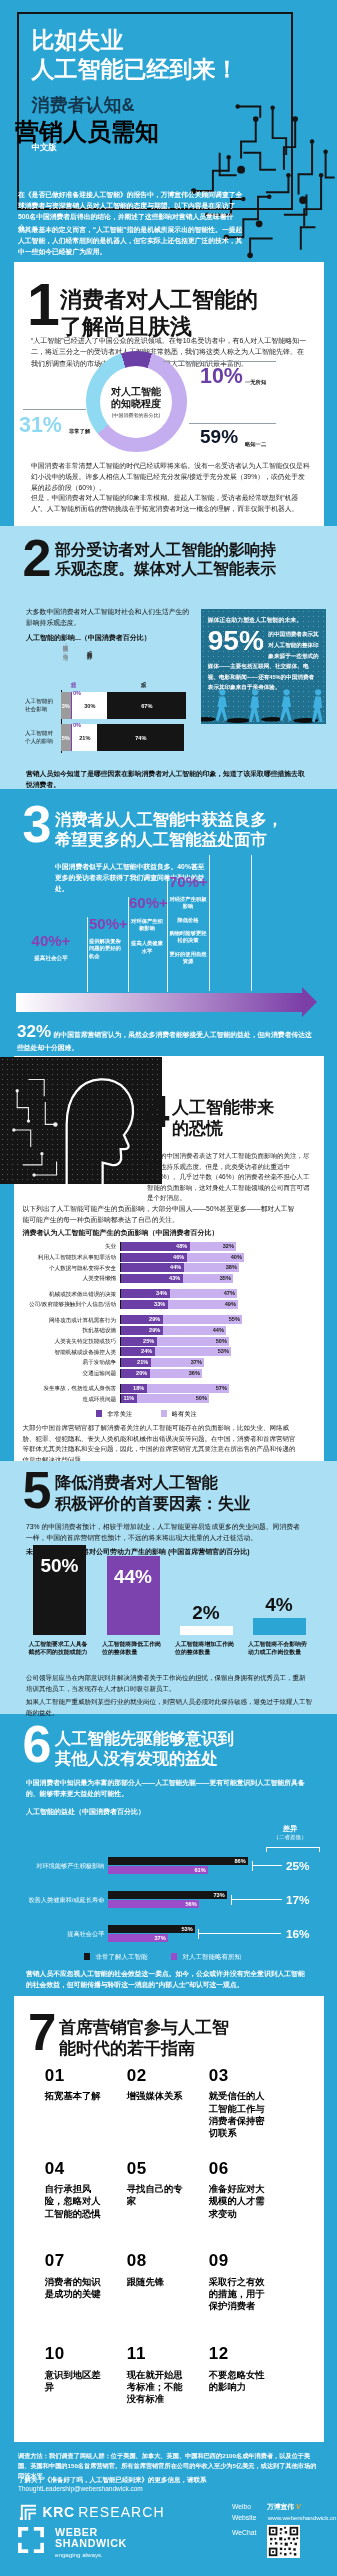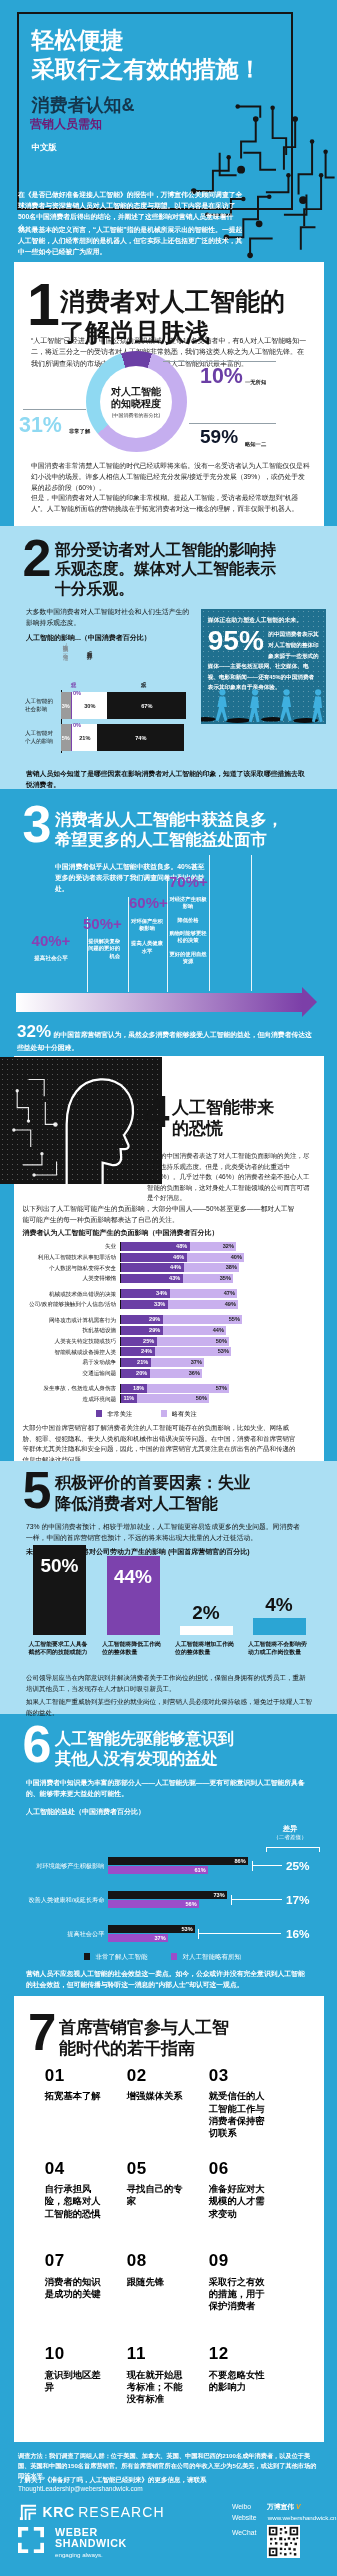--- a/index.html
+++ b/index.html
@@ -92,33 +92,33 @@
           <circle cx="238" cy="162" r="4"></circle>
           <circle cx="96" cy="152" r="7"></circle>
         <circle cx="206" cy="206" r="7"></circle>
           <circle cx="128" cy="248" r="6"></circle>
           <circle cx="90" cy="40" r="4"></circle>
         <circle cx="246" cy="120" r="4"></circle>
           <circle cx="112" cy="304" r="5"></circle>
           <circle cx="180" cy="162" r="4"></circle>
       </g>
     </svg>
-    <div class="abs sect-title" style="left:31.5px;top:26px;font-size:23px;color:#fff;">轻松便捷</div>
-    <div class="abs sect-title" style="left:31.5px;top:55px;font-size:23px;color:#fff;">采取行之有效的措施！</div>
+    <div class="abs sect-title" style="left:31.5px;top:26px;font-size:23px;color:#fff;">比如失业</div>
+    <div class="abs sect-title" style="left:31.5px;top:55px;font-size:23px;color:#fff;">人工智能已经到来！</div>
     <div class="abs" style="left:31.5px;top:93px;font-size:18px;font-weight:bold;color:#14374E;">消费者认知&amp;</div>
-    <div class="abs" style="left:30px;top:116px;font-size:12px;font-weight:bold;color:#701a75;">营销人员需知</div>
+    <div class="abs" style="left:15px;top:116px;font-size:24px;font-weight:bold;color:#000000;">营销人员需知</div>
     <div class="abs" style="left:31.5px;top:142px;font-size:8.4px;font-weight:bold;color:#fff;">中文版</div>
     <div class="abs para" style="left:18px;top:189px;width:225px;font-size:6.8px;font-weight:bold;color:#fff;">在《是否已做好准备迎接人工智能》的报告中，万博宣伟公关顾问调查了全球消费者与资深营销人员对人工智能的态度与期望。以下内容是在采访了500名中国消费者后得出的结论，并阐述了这些影响对营销人员意味着什么。</div>
     <div class="abs para" style="left:18px;top:224px;width:231px;font-size:6.8px;font-weight:bold;color:#fff;">就其最基本的定义而言，“人工智能”指的是机械所展示出的智能性。一提起人工智能，人们经常想到的是机器人，但它实际上还包括更广泛的技术，其中一些如今已经被广为应用。</div>
   </div>
 
   <div class="sec" style="top:262px;height:265px;">
     <div class="panel"></div>
     <div class="abs bignum" style="left:27px;top:18px;font-size:59px;color:#151515;">1</div>
-    <div class="abs sect-title" style="left:60px;top:23.6px;font-size:25px;color:#151515;">
+    <div class="abs sect-title" style="left:60px;top:23.6px;font-size:22px;color:#151515;">
       <div>消费者对人工智能的</div>
       <div>了解尚且肤浅</div>
     </div>
     <div class="abs para" style="left:31px;top:73px;width:279px;font-size:7px;color:#1a1a1a;">“人工智能”已经进入了中国公众的意识领域。在每10名受访者中，有6人对人工智能略知一二，将近三分之一的受访者对人工智能非常熟悉，我们将这类人称之为人工智能先锋。在我们所调查采访的市场中，中国消费者似乎是人工智能知识最丰富的。</div>
 
     <div class="abs" style="left: 86px; top: 89px; width: 101px; height: 101px; border-radius: 50%; background: conic-gradient(from -18deg, rgb(107, 63, 165) 0deg, rgb(107, 63, 165) 36deg, rgb(197, 174, 239) 36deg, rgb(197, 174, 239) 248.4deg, rgb(143, 217, 242) 248.4deg, rgb(143, 217, 242) 360deg);"></div>
     <div class="abs" style="left:100px;top:104px;width:72px;height:72px;border-radius:50%;background:#fff;display:flex;flex-direction:column;align-items:center;justify-content:center;text-align:center;">
       <div style="font-size:10px;font-weight:bold;color:#151515;width:56px;line-height:1.25;">对人工智能的知晓程度</div>
       <div style="font-size:5px;color:#333;margin-top:1.7px;">(中国消费者的百分比)</div>
     </div>
@@ -133,21 +133,20 @@
     <div class="abs" style="left:245px;top:179px;font-size:5.3px;font-weight:bold;color:#151515;">略知一二</div>
     <div class="abs para" style="left:31px;top:198px;width:279px;font-size:6.8px;color:#1a1a1a;">中国消费者非常清楚人工智能的时代已经或即将来临。没有一名受访者认为人工智能仅仅是科幻小说中的场景。许多人相信人工智能已经充分发展/接近于充分发展（39%），或仍处于发展的起步阶段（60%）。</div>
     <div class="abs para" style="left:31px;top:230px;width:279px;font-size:6.8px;color:#1a1a1a;">但是，中国消费者对人工智能的印象非常模糊。提起人工智能，受访者最经常联想到“机器人”。人工智能所面临的营销挑战在于拓宽消费者对这一概念的理解，而非仅限于机器人。</div>
   </div>
 
   <div class="sec" style="top:526px;height:263px;background:#ABDFF3;">
     <div class="abs bignum" style="left:22.5px;top:10px;font-size:52px;color:#151515;">2</div>
     <div class="abs sect-title" style="left:55px;top:13.5px;font-size:15.8px;color:#151515;">
       <div>部分受访者对人工智能的影响持</div>
       <div>乐观态度。媒体对人工智能表示</div>
-      <div>十分乐观。</div>
     </div>
     <div class="abs para" style="left:26px;top:80px;width:169px;font-size:6.8px;color:#111;">大多数中国消费者对人工智能对社会和人们生活产生的影响持乐观态度。</div>
     <div class="abs" style="left:26px;top:107px;font-size:7px;font-weight:bold;color:#111;">人工智能的影响...（中国消费者百分比）</div>
 
     <div class="abs vlabel" style="left:62px;top:114px;color:#828B91;">难以预测/不知道</div>
     <div class="abs vlabel" style="left:70px;top:151px;color:#7C42AD;">悲观</div>
     <div class="abs vlabel" style="left:86px;top:120px;color:#333;">乐观与悲观并存</div>
     <div class="abs vlabel" style="left:140px;top:151px;color:#111;">乐观</div>
     <div class="abs" style="left:61px;top:164px;width:1.1px;height:63px;background:#111;"></div>
     <div class="s2-row" style="top:166px;">
@@ -218,21 +217,21 @@
     <div class="abs" style="left:87px;top:127px;width:0.6px;height:75px;background:rgba(255,255,255,.9);"></div>
     <div class="abs" style="left:128px;top:107px;width:0.6px;height:95px;background:rgba(255,255,255,.9);"></div>
     <div class="abs" style="left:167px;top:86px;width:0.6px;height:116px;background:rgba(255,255,255,.9);"></div>
     <div class="abs" style="left:209px;top:65px;width:0.6px;height:136px;background:rgba(255,255,255,.9);"></div>
     <div class="abs" style="left:251px;top:65px;width:0.6px;height:136px;background:rgba(255,255,255,.9);"></div>
 
     <div class="abs" style="left:17px;top:142px;width:68px;text-align:center;">
       <div style="font-size:15px;font-weight:bold;color:#8A3FB3;">40%+</div>
       <div style="font-size:5.6px;font-weight:bold;color:#fff;line-height:1.4;margin-top:5.6px;">提高社会公平</div>
     </div>
-    <div class="abs" style="left:83px;top:125px;width:37px;text-align:right;">
+    <div class="abs" style="left:89px;top:125px;width:37px;text-align:left;">
       <div style="font-size:15px;font-weight:bold;color:#8A3FB3;">50%+</div>
       <div style="font-size:5.3px;font-weight:bold;color:#fff;line-height:1.45;margin-top:5.6px;">提供解决复杂问题的更好的机会</div>
     </div>
     <div class="abs" style="left:129px;top:104px;width:36px;text-align:center;">
       <div style="font-size:15px;font-weight:bold;color:#8A3FB3;">60%+</div>
       <div style="font-size:5.3px;font-weight:bold;color:#fff;line-height:1.45;margin-top:6.8px;">对环保产生积极影响</div>
       <div style="font-size:5.3px;font-weight:bold;color:#fff;line-height:1.45;margin-top:6.8px;">提高人类健康水平</div>
     </div>
     <div class="abs" style="left:169px;top:83px;width:38px;text-align:center;">
       <div style="font-size:15px;font-weight:bold;color:#8A3FB3;text-align:center;">70%+</div>
@@ -373,22 +372,22 @@
       <span style="display:inline-block;width:25px;"></span>
       <span class="legend-sq" style="background:#C9B0EE;"></span>
       <span>略有关注</span>
     </div>
     <div class="abs para" style="left:22.5px;top:367px;width:279px;font-size:6.5px;color:#1a1a1a;">大部分中国首席营销官都了解消费者关注的人工智能可能存在的负面影响，比如失业、网络威胁、犯罪、侵犯隐私、丧失人类机能和机械作出错误决策等问题。在中国，消费者和首席营销官等群体尤其关注隐私和安全问题，因此，中国的首席营销官尤其要注意在所出售的产品和传递的信息中解决这些问题。</div>
   </div>
 
   <div class="sec" style="top:1461px;height:253px;background:#ABDFF3;">
     <div class="abs bignum" style="left:22.5px;top:6.8px;font-size:52px;color:#151515;">5</div>
     <div class="abs sect-title" style="left:55px;top:11.3px;font-size:16.3px;color:#151515;">
+      <div>降低消费者对人工智能</div>
       <div>积极评价的首要因素：失业</div>
-      <div>降低消费者对人工智能</div>
     </div>
     <div class="abs para" style="left:26px;top:60px;width:276px;font-size:6.8px;color:#111;">73% 的中国消费者预计，相较于增加就业，人工智能更容易造成更多的失业问题。同消费者一样，中国的首席营销官也预计，不远的将来将出现大批量的人才迁徙活动。</div>
     <div class="abs" style="left:26px;top:86px;font-size:7px;font-weight:bold;color:#111;">未来五年人工智能将对公司劳动力产生的影响 (中国首席营销官的百分比)</div>
     <div class="s5-col" style="left:31.5px;bottom:79px;">
       <div class="s5-pct" style="margin-bottom: -31.5px; color: rgb(255, 255, 255); z-index: 2; position: relative;">50%</div>
         <div class="s5-bar" style="height: 90px; background: rgb(21, 21, 21);"></div>
       <div class="s5-blabel">人工智能要求工人具备截然不同的技能或能力</div>
     </div>
     <div class="s5-col" style="left:105px;bottom:79px;">
       <div class="s5-pct" style="margin-bottom: -31.5px; color: rgb(255, 255, 255); z-index: 2; position: relative;">44%</div>

